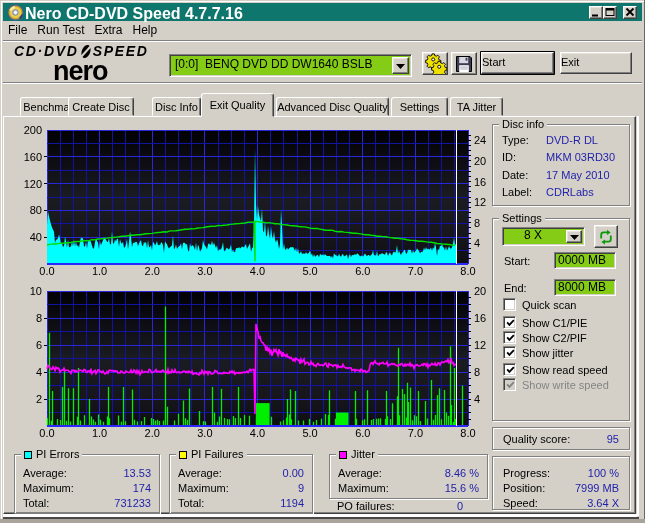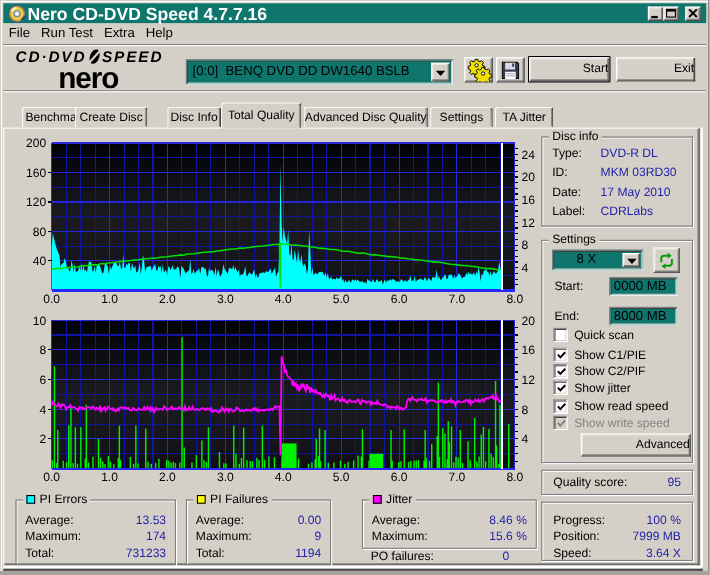--- a/index.html
+++ b/index.html
@@ -1,23 +1,23 @@
 <!DOCTYPE html>
 <html><head><meta charset="utf-8"><title>Nero CD-DVD Speed</title>
 <style>*{margin:0;padding:0;box-sizing:border-box}
 html,body{width:645px;height:523px}
 body{font-family:"Liberation Sans",sans-serif;font-size:11px;background:#d4d0c8;position:relative;overflow:hidden;
 box-shadow:inset 1px 1px 0 #d4d0c8,inset 2px 2px 0 #fff}
 .ab{position:absolute}
 .tb{left:3px;top:3px;width:639px;height:18px;background:#0f766e;color:#fff;font-weight:bold;font-size:16px}
 .mi{display:inline-block;padding:3px 5px 0 5px}
 .gro{height:2px;border-top:1px solid #808080;border-bottom:1px solid #fff}
-.btn{background:#d4d0c8;border:1px solid;border-color:#fff #404040 #404040 #fff;box-shadow:inset -1px -1px 0 #808080,inset 1px 1px 0 #e8e4dc;text-align:right}
+.btn{background:#d4d0c8;border:1px solid;border-color:#fff #404040 #404040 #fff;box-shadow:inset -1px -1px 0 #808080,inset 1px 1px 0 #e8e4dc;text-align:left}
 .cbtn{width:14px;height:13px;display:block}.cbtn svg{display:block}
-.sunk{background:#0f766e;border:1px solid;border-color:#808080 #fff #fff #808080;box-shadow:inset 1px 1px 0 #404040,inset -1px -1px 0 #d4d0c8}
+.sunk{background:#84cc16;border:1px solid;border-color:#808080 #fff #fff #808080;box-shadow:inset 1px 1px 0 #404040,inset -1px -1px 0 #d4d0c8}
 .gb{border:1px solid #808080;box-shadow:1px 1px 0 #fff,inset 1px 1px 0 #fff}
 .gbl{position:absolute;top:-6px;left:6px;background:#d4d0c8;padding:0 3px;line-height:11px}
 .tab{position:absolute;top:4px;height:19px;background:#d4d0c8;border:1px solid;border-color:#fff #404040 #d4d0c8 #fff;border-radius:3px 3px 0 0;text-align:center;padding-top:3px;box-shadow:inset -1px 0 0 #808080}
 .blue{color:#2222aa}
 .row{position:absolute;left:8px;right:8px;height:13px}
 .row b{font-weight:normal;float:left}.row span{float:right}
 .cb{position:absolute;width:13px;height:13px;background:#fff;border:1px solid;border-color:#808080 #fff #fff #808080;box-shadow:inset 1px 1px 0 #404040,inset -1px -1px 0 #d4d0c8}
 .ck{position:absolute;left:2px;top:2px;width:9px;height:9px}
 </style></head><body>
 <div class="ab tb">
@@ -97,21 +97,21 @@
 <div class="ab" style="left:637px;top:116px;width:2px;height:400px;background:#fff"></div>
 <div class="ab" style="left:639px;top:116px;width:5px;height:400px;background:#d4d0c8"></div>
 <div class="ab" style="left:644px;top:0px;width:1px;height:523px;background:#686868"></div>
 <div class="ab" style="left:3px;top:514px;width:634px;height:3px;background:#fff"></div>
 <div class="ab" style="left:3px;top:517px;width:636px;height:2px;background:#484848"></div>
 <div class="ab" style="left:0px;top:519px;width:645px;height:4px;background:#a8a49c"></div>
 <div class="ab" style="left:5px;top:93px;width:637px;height:25px">
     <div class="tab" style="left:15px;width:62px">Benchmark</div>
     <div class="tab" style="left:63px;width:66px">Create Disc</div>
     <div class="tab" style="left:147px;width:49px">Disc Info</div>
-    <div class="tab" style="left:196px;width:73px;top:0;height:24px;padding-top:5px;z-index:5">Total Quality</div>
+    <div class="tab" style="left:196px;width:73px;top:0;height:24px;padding-top:5px;z-index:5">Exit Quality</div>
     <div class="tab" style="left:271px;width:113px">Advanced Disc Quality</div>
     <div class="tab" style="left:386px;width:57px">Settings</div>
     <div class="tab" style="left:445px;width:53px">TA Jitter</div>
   </div>
 
 <svg class="ab" style="left:4px;top:116px" width="486" height="330" viewBox="0 0 486 330">
 <defs>
 <linearGradient id="pbg" x1="0" y1="0" x2="0" y2="1">
 <stop offset="0" stop-color="#000004"></stop>
         <stop offset="0.22" stop-color="#0c0c12"></stop>
@@ -323,21 +323,21 @@
     </div>
     <div class="row" style="top:27px">
       <b>Maximum:</b>
       <span class="blue">174</span>
     </div>
     <div class="row" style="top:42px">
       <b>Total:</b>
       <span class="blue">731233</span>
     </div>
   </div>
-<div class="ab gb" style="left:169px;top:454px;width:132px;height:60px">
+<div class="ab gb" style="left:169px;top:454px;width:144px;height:60px">
     <div class="gbl"><span style="display:inline-block;width:8px;height:8px;background:#ffff00;border:1px solid #000;margin-right:4px;vertical-align:-1px"></span>PI Failures</div>
     <div class="row" style="top:12px">
       <b>Average:</b>
       <span class="blue">0.00</span>
     </div>
     <div class="row" style="top:27px">
       <b>Maximum:</b>
       <span class="blue">9</span>
     </div>
     <div class="row" style="top:42px">
@@ -419,21 +419,20 @@
         <path d="M0.5 4 L1.8 2.8 L3.4 4.6 L7.2 0.6 L8.5 1.8 L3.4 7.2 Z" fill="#000"></path>
       </svg>
     </span>
     <span class="ab" style="left:29px;top:145px">Show read speed</span>
 <span class="cb" style="left:10px;top:159px;background:#d4d0c8">
       <svg class="ck" viewBox="0 0 9 9">
         <path d="M0.5 4 L1.8 2.8 L3.4 4.6 L7.2 0.6 L8.5 1.8 L3.4 7.2 Z" fill="#808080"></path>
       </svg>
     </span>
     <span class="ab" style="left:29px;top:160px;color:#848484">Show write speed</span>
-<span class="btn ab" style="left:35px;top:175px;width:100px;height:21px;line-height:18px">Advanced</span>
 </div>
 
 <div class="ab gb" style="left:492px;top:427px;width:138px;height:23px">
 <span class="ab" style="left:10px;top:5px">Quality score:</span>
     <span class="ab blue" style="right:10px;top:5px">95</span>
   </div>
 
 <div class="ab gb" style="left:492px;top:456px;width:138px;height:54px">
 <div class="row" style="top:10px;left:10px;right:10px">
       <b>Progress:</b>

